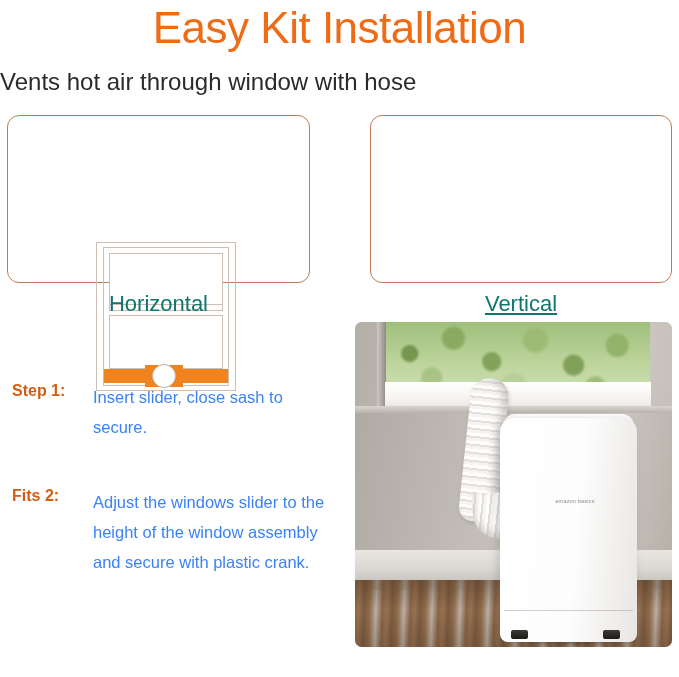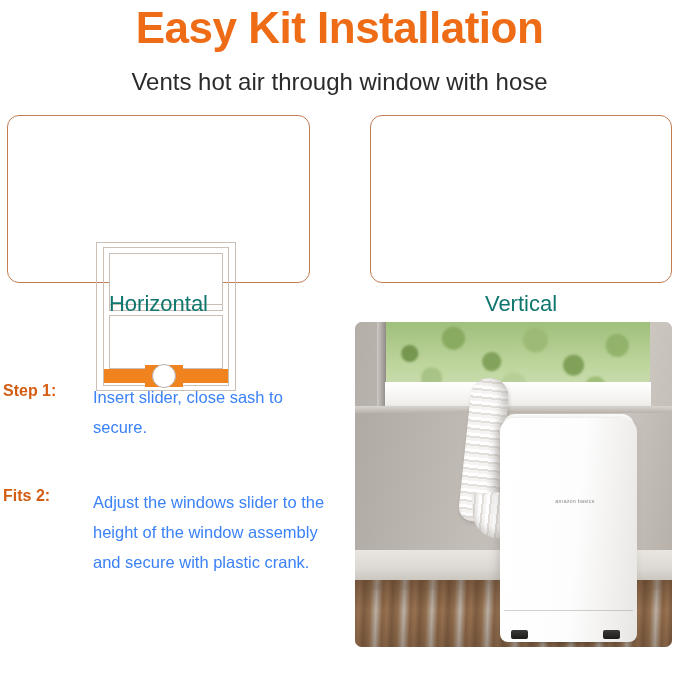--- a/index.html
+++ b/index.html
@@ -11,29 +11,28 @@
     overflow: hidden;
   }
   .page { position: relative; width: 679px; height: 677px; background:#fff; }
 
   
   .title {
     position: absolute;
     left: 0; top: 2px; width: 679px;
     text-align: center;
     font-size: 44px;
-    font-weight: bold;
+    font-weight: normal;
     color: #ef6c17;
     letter-spacing: -0.5px;
     line-height: 52px;
   }
   .subtitle {
     position: absolute;
     left: 0; top: 66px; width: 679px;
-    text-align: center;
     font-size: 24px;
     color: #2b2b2b;
     line-height: 32px;
   }
 
   
   .diag-box {
     position: absolute;
     top: 115px;
     height: 168px;
@@ -45,21 +44,21 @@
   .diag-box.right { left: 370px; width: 302px; }
 
   .diag-caption {
     position: absolute;
     top: 291px;
     font-size: 22px;
     color: #0f766e;
     text-align: center;
   }
   .diag-caption.left  { left: 7px;   width: 303px; }
-  .diag-caption.right { left: 370px; width: 302px; }
+  .diag-caption.right { left: 370px; width: 302px; text-decoration: underline; }
 
   
   .hwin { position: absolute; left: 88px; top: 126px; width: 140px; height: 149px; }
   .hwin .outer-frame {
     position:absolute; left:0; top:0; width:140px; height:149px;
     border: 1.2px solid #cbbfb6;
   }
   .hwin .inner-frame {
     position:absolute; left:7px; top:5px; width:126px; height:139px;
     border: 1.2px solid #cbbfb6;
@@ -85,21 +84,21 @@
     background:#f0831e;
   }
   .hwin .port {
     position:absolute; left:56px; top:122px; width:24px; height:24px;
     background:#ffffff; border:1.1px solid #b9b1aa; border-radius:50%;
   }
 
   
   .step { position: absolute; }
   .step-label {
-    position:absolute; left:3px;
+    position:absolute; left:12px;
     font-size:16px; font-weight:bold; color:#d35d12;
     white-space:nowrap;
   }
   .step-text {
     position:absolute; left:93px; width:245px;
     font-size:16.5px; color:#3b82f6; line-height:30px;
   }
   #step1 { top:382px; }
   #step2 { top:487px; }
 

